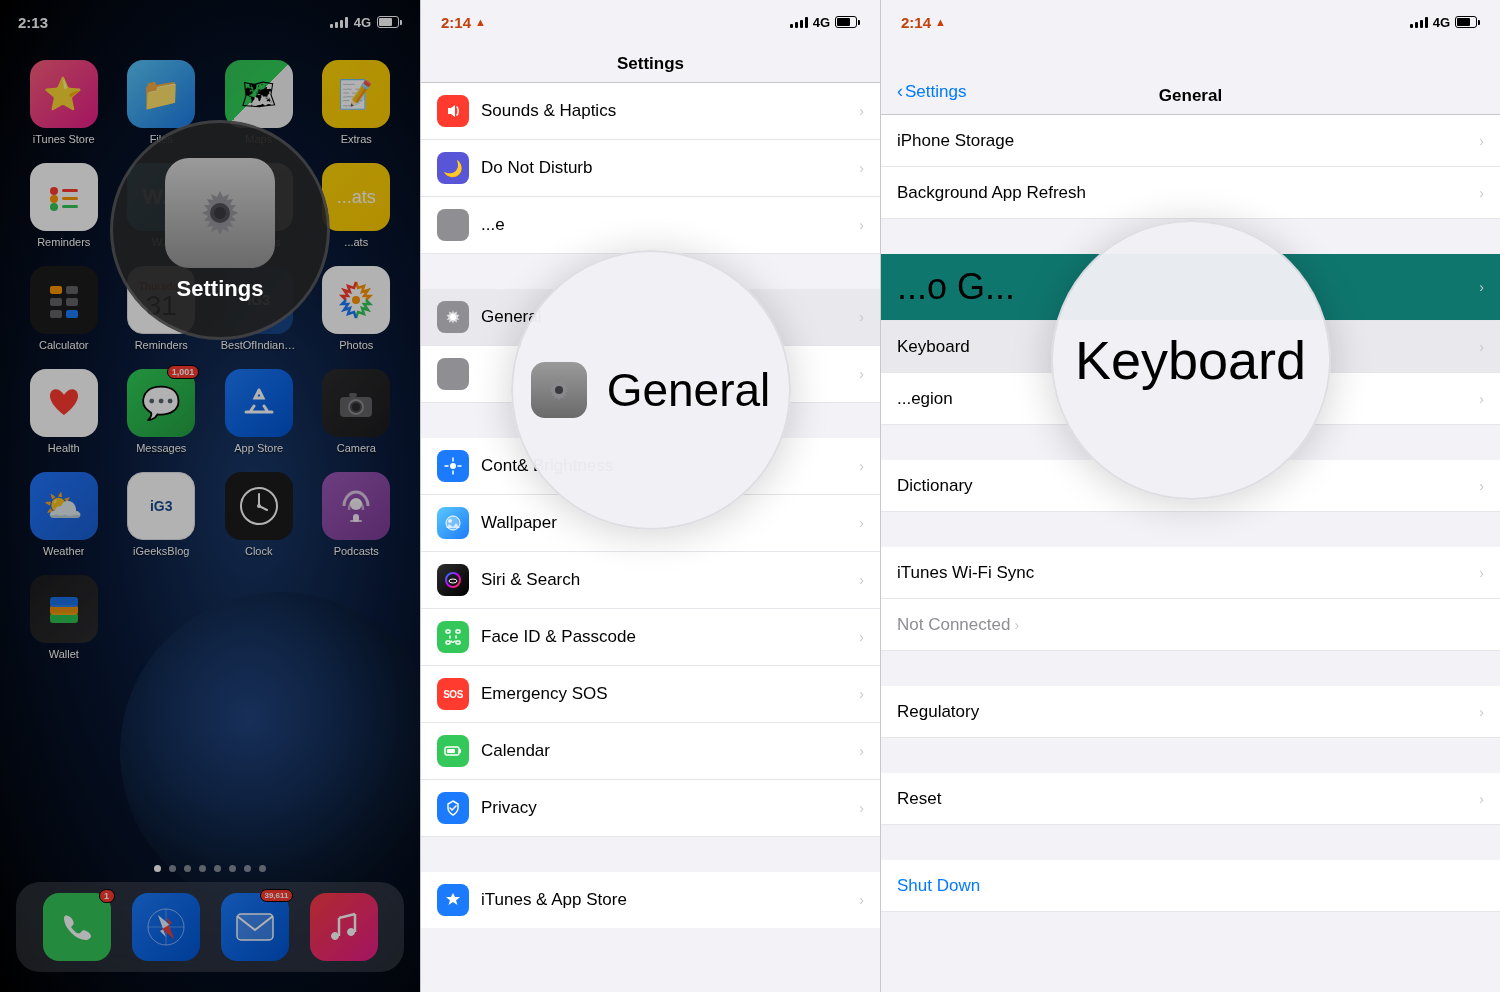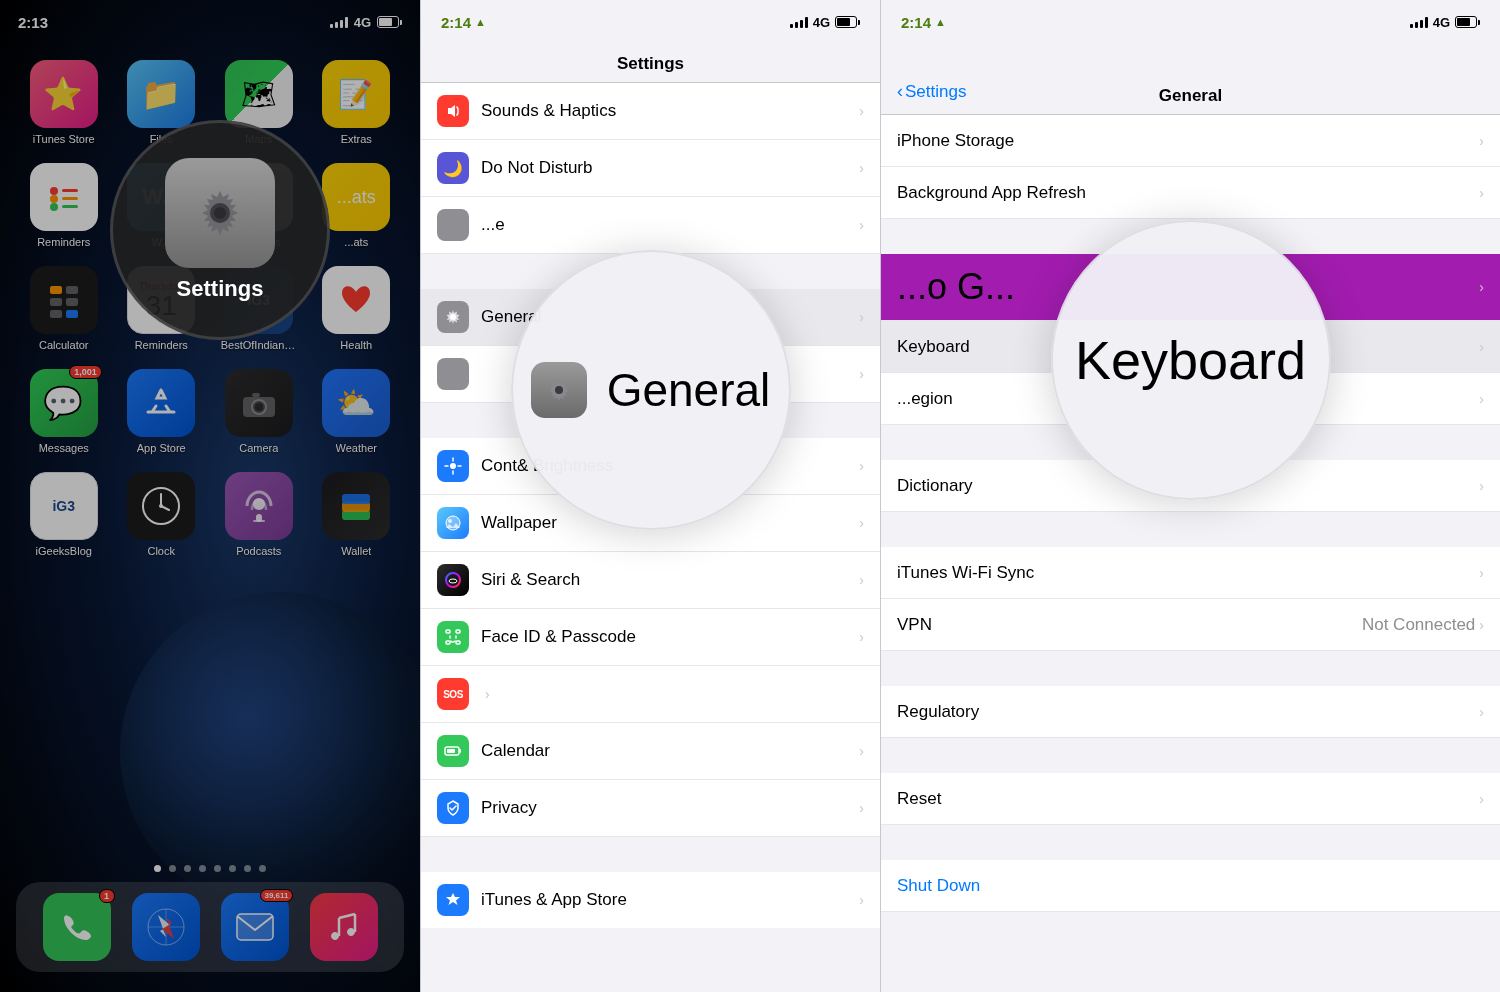--- a/index.html
+++ b/index.html
@@ -461,21 +461,21 @@
       display: flex;
       align-items: center;
       justify-content: space-between;
       padding: 0 20px;
       z-index: 30;
       background: #f2f2f7;
     }
     .panel-status-time {
       font-size: 15px;
       font-weight: 600;
-      color: #4d7c0f;
+      color: #c2410c;
       display: flex;
       align-items: center;
       gap: 4px;
     }
     .panel-status-right {
       display: flex;
       align-items: center;
       gap: 5px;
     }
     .panel-signal-bars { display: flex; gap: 2px; align-items: flex-end; }
@@ -601,20 +601,33 @@
           <span style="font-size:28px;color:#000;font-weight:300;line-height:1;">31</span>
         </div>
       </div>
       <span class="app-icon-label">Reminders</span>
     </div>
     <div class="app-icon">
       <div class="app-icon-img app-bestofindian">
         <span style="font-size:14px;color:#fff;font-weight:700;text-align:center;">iG3</span>
       </div>
       <span class="app-icon-label">BestOfIndianO...</span>
+    </div>
+    <div class="app-icon">
+      <div class="app-icon-img" style="background:#fff;">
+        <svg width="44" height="44" viewBox="0 0 44 44">
+          <path d="M22 8 L26 14 L34 10 L30 18 L38 18 L32 24 L36 32 L28 28 L26 36 L22 30 L18 36 L16 28 L8 32 L12 24 L6 18 L14 18 L10 10 L18 14 Z" fill="none" stroke="none"></path>
+          <circle cx="22" cy="22" r="4" fill="#ff9500"></circle>
+          <path d="M22 4 L24 10 L30 8 L28 14 L34 12 L30 18 L36 18 L32 22" stroke="#ff9500" stroke-width="2.5" fill="none"></path>
+          <path d="M22 4 L20 10 L14 8 L16 14 L10 12 L14 18 L8 18 L12 22" stroke="#ff3b30" stroke-width="2.5" fill="none"></path>
+          <path d="M22 40 L24 34 L30 36 L28 30 L34 32 L30 26 L36 26 L32 22" stroke="#34c759" stroke-width="2.5" fill="none"></path>
+          <path d="M22 40 L20 34 L14 36 L16 30 L10 32 L14 26 L8 26 L12 22" stroke="#1c7bfd" stroke-width="2.5" fill="none"></path>
+        </svg>
+      </div>
+      <span class="app-icon-label">Photos</span>
     </div>
 
     <div class="app-icon">
       <div class="app-icon-img" style="background:#fff;">
         <svg width="40" height="40" viewBox="0 0 40 40">
           <path d="M20 32 C20 32 6 22 6 13 C6 8 10 5 15 7 C17 8 19 10 20 12 C21 10 23 8 25 7 C30 5 34 8 34 13 C34 22 20 32 20 32Z" fill="#ff3b30"></path>
         </svg>
       </div>
       <span class="app-icon-label">Health</span>
     </div>
@@ -891,20 +904,21 @@
           <line x1="12" y1="8" x2="12" y2="10" stroke="#fff" stroke-width="1.5" stroke-linecap="round"></line>
           <path d="M7 13 C7 14 9 15 11 13" stroke="#fff" stroke-width="1.5" fill="none" stroke-linecap="round"></path>
         </svg>
       </div>
       <span class="settings-row-label">Face ID &amp; Passcode</span>
       <span class="settings-chevron">›</span>
     </div>
 
     <div class="settings-row">
       <div class="settings-icon-wrap" style="background:#ff3b30;font-size:10px;font-weight:700;color:#fff;letter-spacing:-0.5px;">SOS</div>
+      <span class="settings-row-label">Emergency SOS</span>
       <span class="settings-chevron">›</span>
     </div>
 
     <div class="settings-row">
       <div class="settings-icon-wrap" style="background:#34c759;">
         <svg width="18" height="18" viewBox="0 0 18 18">
           <rect x="1" y="5" width="14" height="8" rx="2" fill="none" stroke="#fff" stroke-width="1.5"></rect>
           <rect x="15" y="7" width="2" height="4" rx="1" fill="#fff"></rect>
           <rect x="3" y="7" width="8" height="4" rx="1" fill="#fff"></rect>
         </svg>
@@ -990,21 +1004,21 @@
       <span class="general-row-label">iPhone Storage</span>
       <span class="general-chevron">›</span>
     </div>
     <div class="general-row">
       <span class="general-row-label">Background App Refresh</span>
       <span class="general-chevron">›</span>
     </div>
 
     <div class="general-divider"></div>
 
-    <div class="general-row" style="background:#a21caf;overflow:hidden;">
+    <div class="general-row" style="background:#0f766e;overflow:hidden;">
       <span class="general-row-label" style="font-size:36px;font-weight:300;color:#000;overflow:hidden;text-overflow:clip;">...o G...</span>
       <span class="general-chevron">›</span>
     </div>
 
     <div class="general-row" style="background:#e8e8ed;">
       <span class="general-row-label">Keyboard</span>
       <span class="general-chevron">›</span>
     </div>
 
     <div class="general-row">
@@ -1020,21 +1034,20 @@
     </div>
 
     <div class="general-divider"></div>
 
     <div class="general-row">
       <span class="general-row-label">iTunes Wi-Fi Sync</span>
       <span class="general-chevron">›</span>
     </div>
 
     <div class="general-row">
-      <span class="general-row-label">VPN</span>
       <span class="general-row-value">Not Connected</span>
       <span class="general-chevron">›</span>
     </div>
 
     <div class="general-divider"></div>
 
     <div class="general-row">
       <span class="general-row-label">Regulatory</span>
       <span class="general-chevron">›</span>
     </div>

